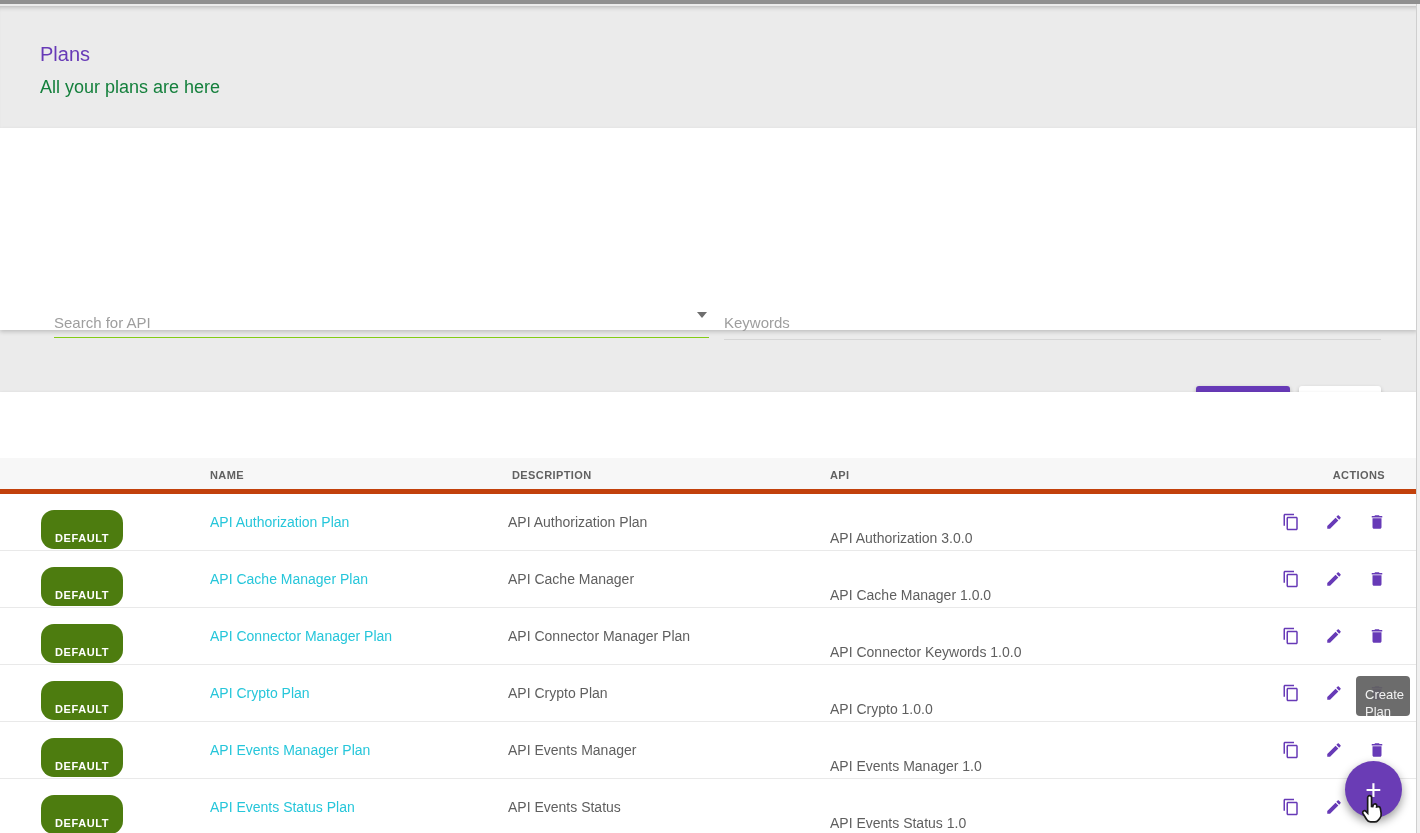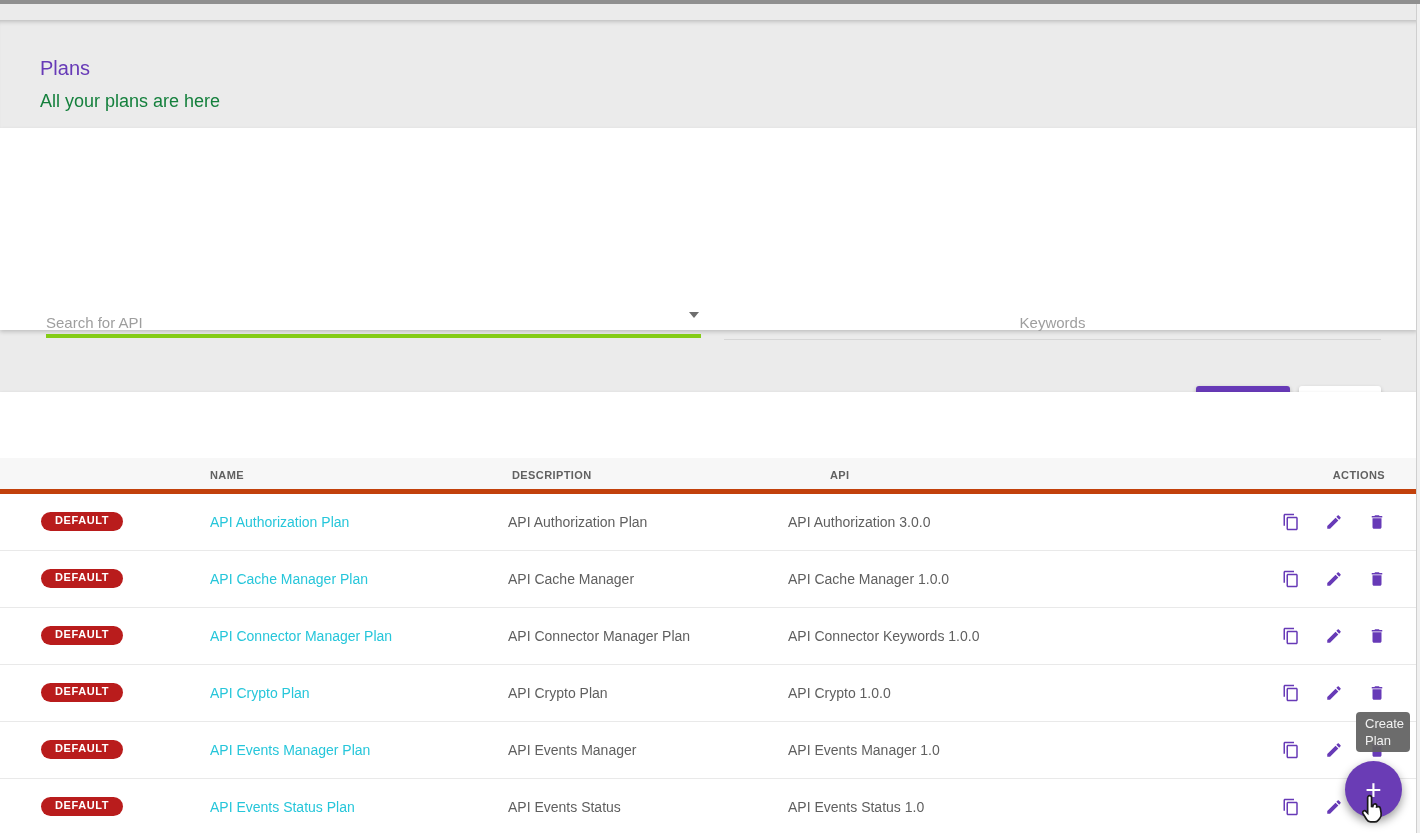--- a/index.html
+++ b/index.html
@@ -8,38 +8,38 @@
   .stage { position:relative; width:1420px; height:833px; }
 
   
   .top-strip { position:absolute; left:0; top:0; width:1420px; height:4px; background:#8f8f8f; z-index:5; }
 
   
   .right-track { position:absolute; top:4px; right:0; width:4px; height:829px;
                  background:#f0f0f0; border-left:1px solid #cfcfcf; z-index:30; }
 
   
-  .page-header { position:absolute; left:0; top:20px; width:1417px; height:124px; background:#ebebeb;
+  .page-header { position:absolute; left:0; top:6px; width:1417px; height:124px; background:#ebebeb;
                  box-shadow: inset 0 5px 5px -4px rgba(0,0,0,0.25); }
   .page-title { position:absolute; left:40px; top:37px; font-size:20px; color:#673ab7; font-weight:400; }
   .page-subtitle { position:absolute; left:40px; top:71px; font-size:18px; color:#15803d; }
 
   
   .search-card { position:absolute; left:0; top:128px; width:1417px; height:202px; background:#ffffff;
                  box-shadow:0 2px 4px rgba(0,0,0,0.18); }
-  .api-select { position:absolute; left:46px; top:176px; width:655px; height:34px;
-                border-bottom:4px solid #84cc16; cursor:pointer; }
+  .api-select { position:absolute; left:54px; top:176px; width:655px; height:34px;
+                border-bottom:1px solid #84cc16; cursor:pointer; }
   .api-select .ph { position:absolute; left:0; top:10px; font-size:15px; color:#9e9e9e; }
   .api-select .caret { position:absolute; right:2px; top:8px; width:0; height:0;
                 border-left:5px solid transparent; border-right:5px solid transparent;
                 border-top:6px solid #6e6e6e; }
   .kw-input { position:absolute; left:724px; top:178px; width:657px; height:34px;
               border:none; border-bottom:1px solid #d6d6d6; outline:none;
               font-size:15px; color:#424242; background:transparent;
-              font-family:"Liberation Sans", sans-serif;text-align:center; }
+              font-family:"Liberation Sans", sans-serif; }
   .kw-input::placeholder { color:#9e9e9e; opacity:1; }
   .btn-row { position:absolute; right:36px; top:258px; display:flex; gap:9px; }
   .btn { height:36px; border:none; border-radius:3px; font-size:13px; letter-spacing:0.6px;
          font-family:"Liberation Sans", sans-serif; cursor:pointer; padding:0 18px; }
   .btn-search { background:#673ab7; color:#ffffff; box-shadow:0 2px 4px rgba(0,0,0,0.28); }
   .btn-clear { background:#ffffff; color:#5f5f5f; box-shadow:0 2px 4px rgba(0,0,0,0.22); }
 
   
   .results-card { position:absolute; left:0; top:392px; width:1417px; height:441px; background:#ffffff;
                   box-shadow:0 1px 3px rgba(0,0,0,0.15); }
@@ -47,37 +47,37 @@
 
   .thead { position:absolute; left:0; top:66px; width:1417px; height:36px; background:#f7f7f7;
            border-bottom:5px solid #c2410c; }
   .th { position:absolute; top:11px; font-size:11px; font-weight:bold; color:#616161; letter-spacing:0.4px; }
   .th-name { left:210px; } .th-desc { left:512px; } .th-api { left:830px; }
   .th-actions { right:32px; }
 
   .rows { position:absolute; left:0; top:102px; width:1417px; }
   .row { position:relative; width:1417px; height:57px; border-bottom:1px solid #e9e9e9; background:#ffffff; }
   .cell-badge { position:absolute; left:41px; top:16px; }
-  .badge { display:inline-block; min-width:76px; text-align:center; padding:2px 14px 5px;
-           background:#b91c1c; color:#ffffff; font-size:11px; font-weight:bold;
+  .badge { display:inline-block; min-width:76px; text-align:center; padding:22px 14px 5px;
+           background:#4d7c0f; color:#ffffff; font-size:11px; font-weight:bold;
            letter-spacing:0.6px; border-radius:13px; }
   .cell-name { position:absolute; left:210px; top:50%; transform:translateY(-50%);
                font-size:14px; color:#26c6da; text-decoration:none; cursor:pointer; }
   .cell-desc, .cell-api { position:absolute; top:50%; transform:translateY(-50%);
                font-size:14px; color:#5f5f5f; }
-  .cell-desc { left:508px; } .cell-api { left:788px; }
+  .cell-desc { left:508px; } .cell-api { left:830px;margin-top:16px; }
   .cell-actions { position:absolute; right:31px; top:50%; transform:translateY(-50%);
                   display:flex; gap:25px; }
   .icon-btn { width:18px; height:18px; cursor:pointer; color:#673ab7; }
   .icon-btn svg { width:18px; height:18px; fill:#673ab7; display:block; }
 
   
-  .tooltip { position:absolute; left:1356px; top:712px; width:54px; height:40px; z-index:20;
+  .tooltip { position:absolute; left:1356px; top:676px; width:54px; height:40px; z-index:20;
              background:rgba(97,97,97,0.93); color:#f2f2f2; font-size:13px; line-height:17px;
-             border-radius:4px; padding:3px 0 0 9px; }
+             border-radius:4px; padding:10px 0 0 9px; }
   .fab { position:absolute; left:1345px; top:761px; width:57px; height:57px; border-radius:50%;
          background:#6a3cb5; border:none; box-shadow:0 4px 10px rgba(0,0,0,0.4); z-index:21;
          color:#ffffff; font-size:28px; font-weight:300; line-height:54px; text-align:center;
          cursor:pointer; font-family:"Liberation Sans", sans-serif; }
   .cursor-icon { position:absolute; left:1358px; top:793px; width:30px; height:34px; z-index:22;
                  pointer-events:none; }
 </style>
 </head>
 <body>
 

